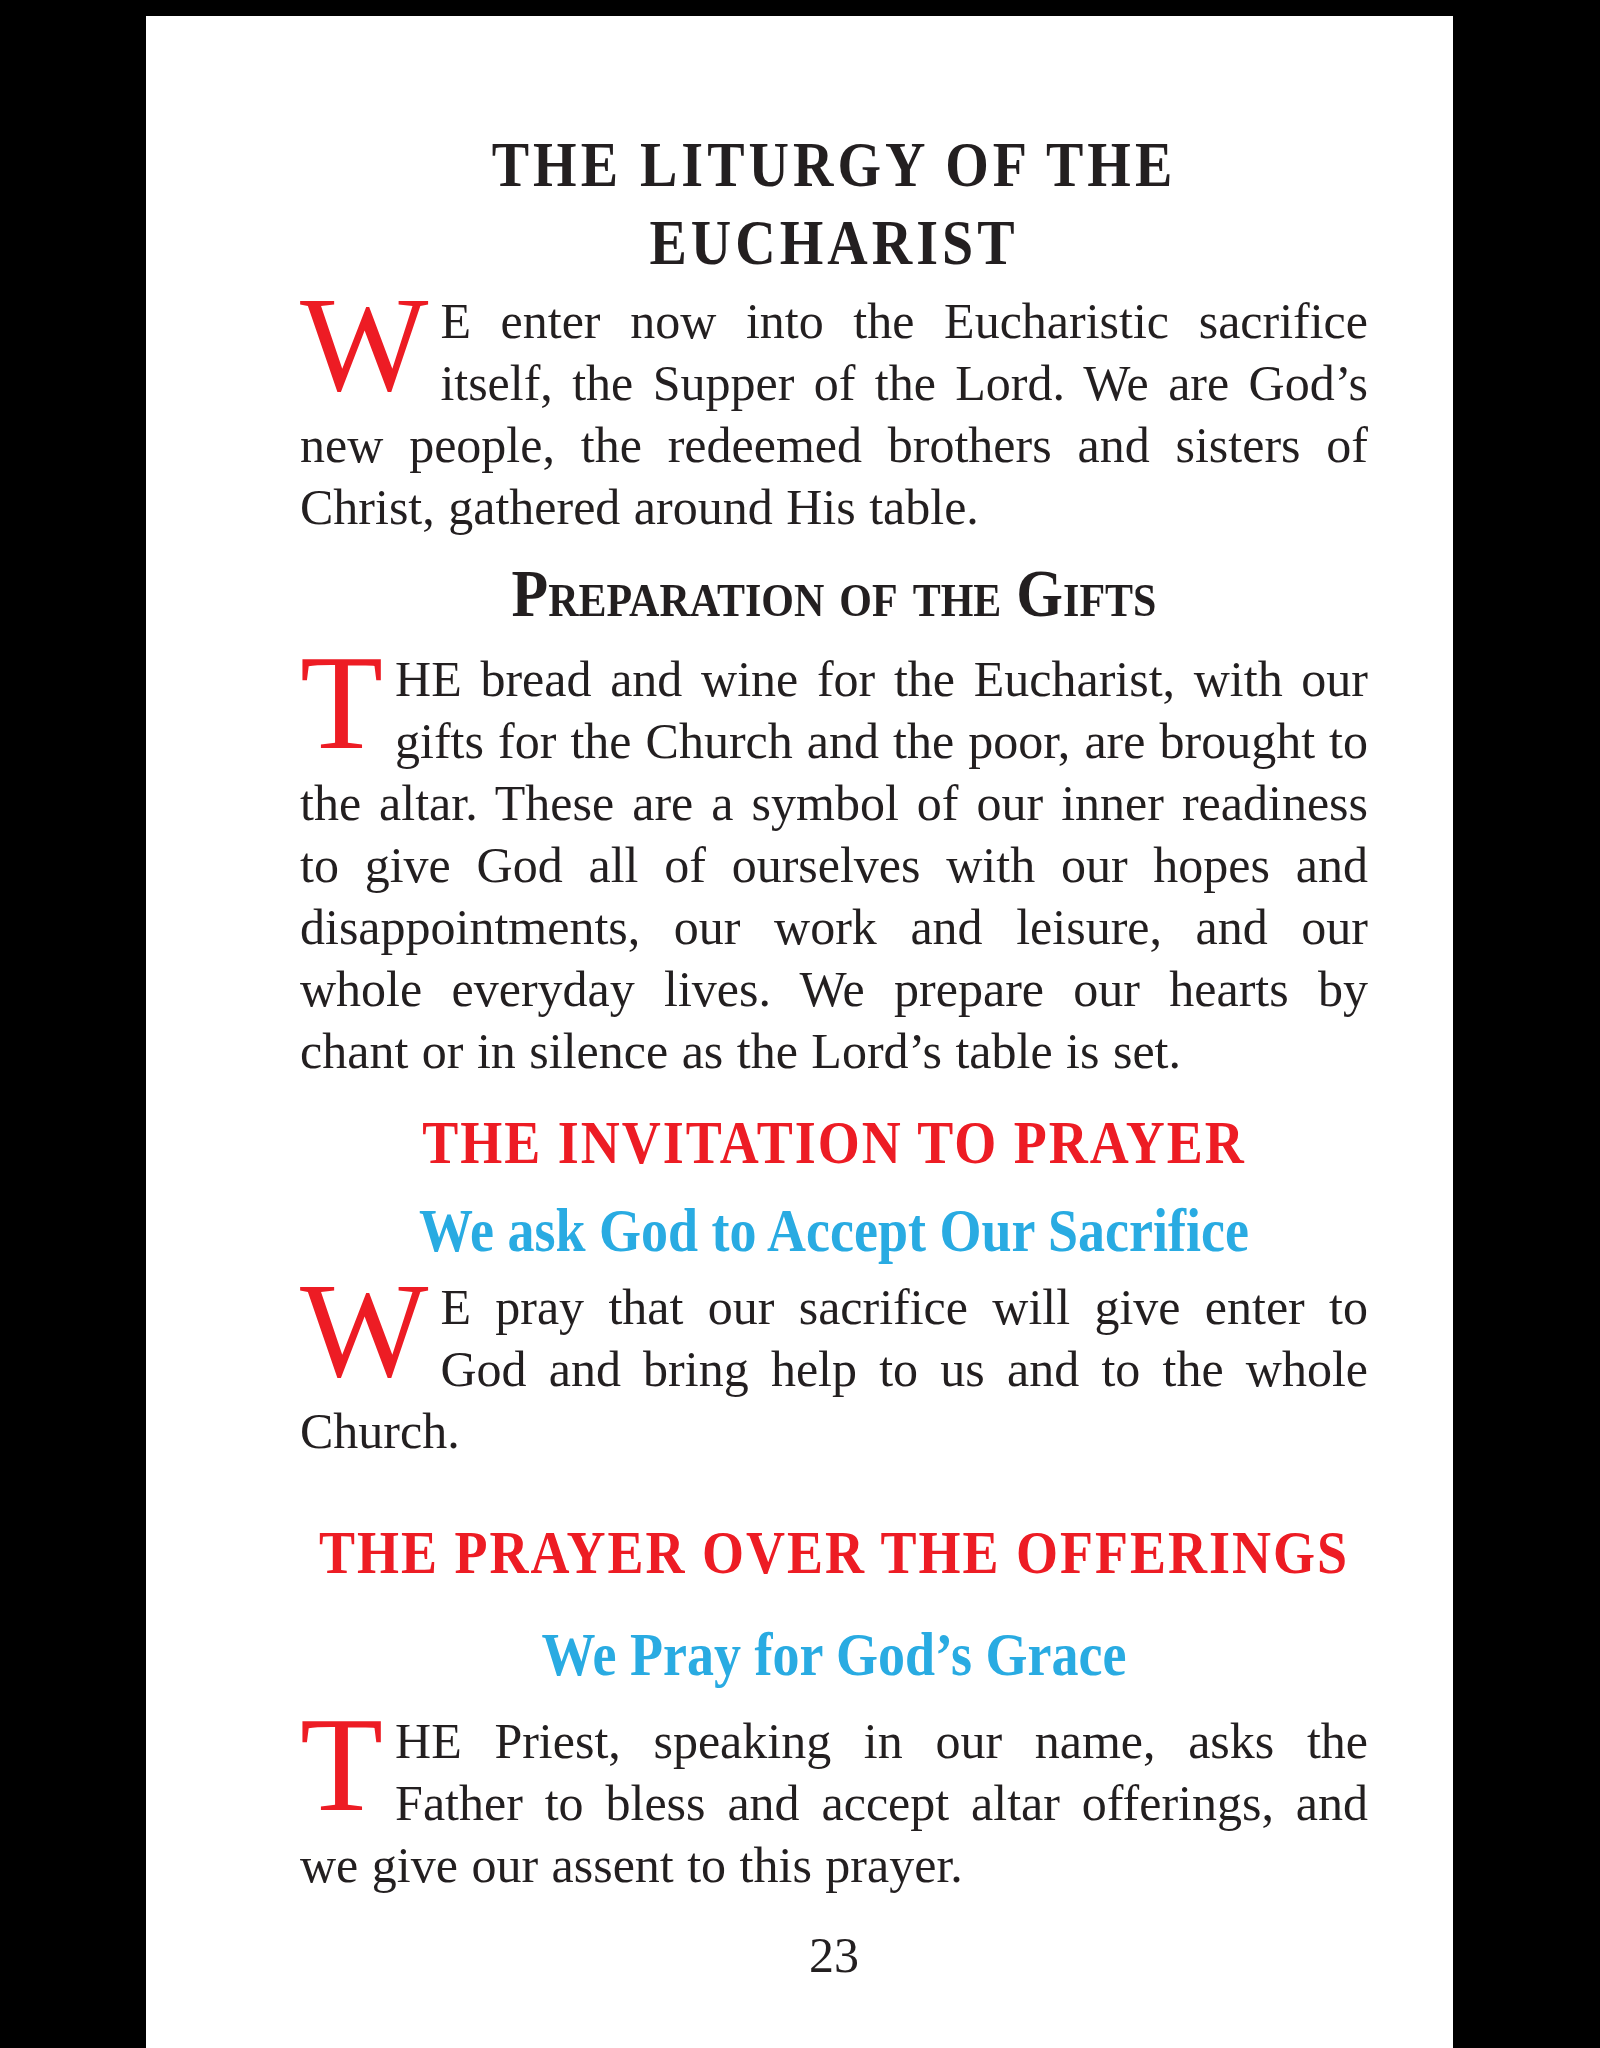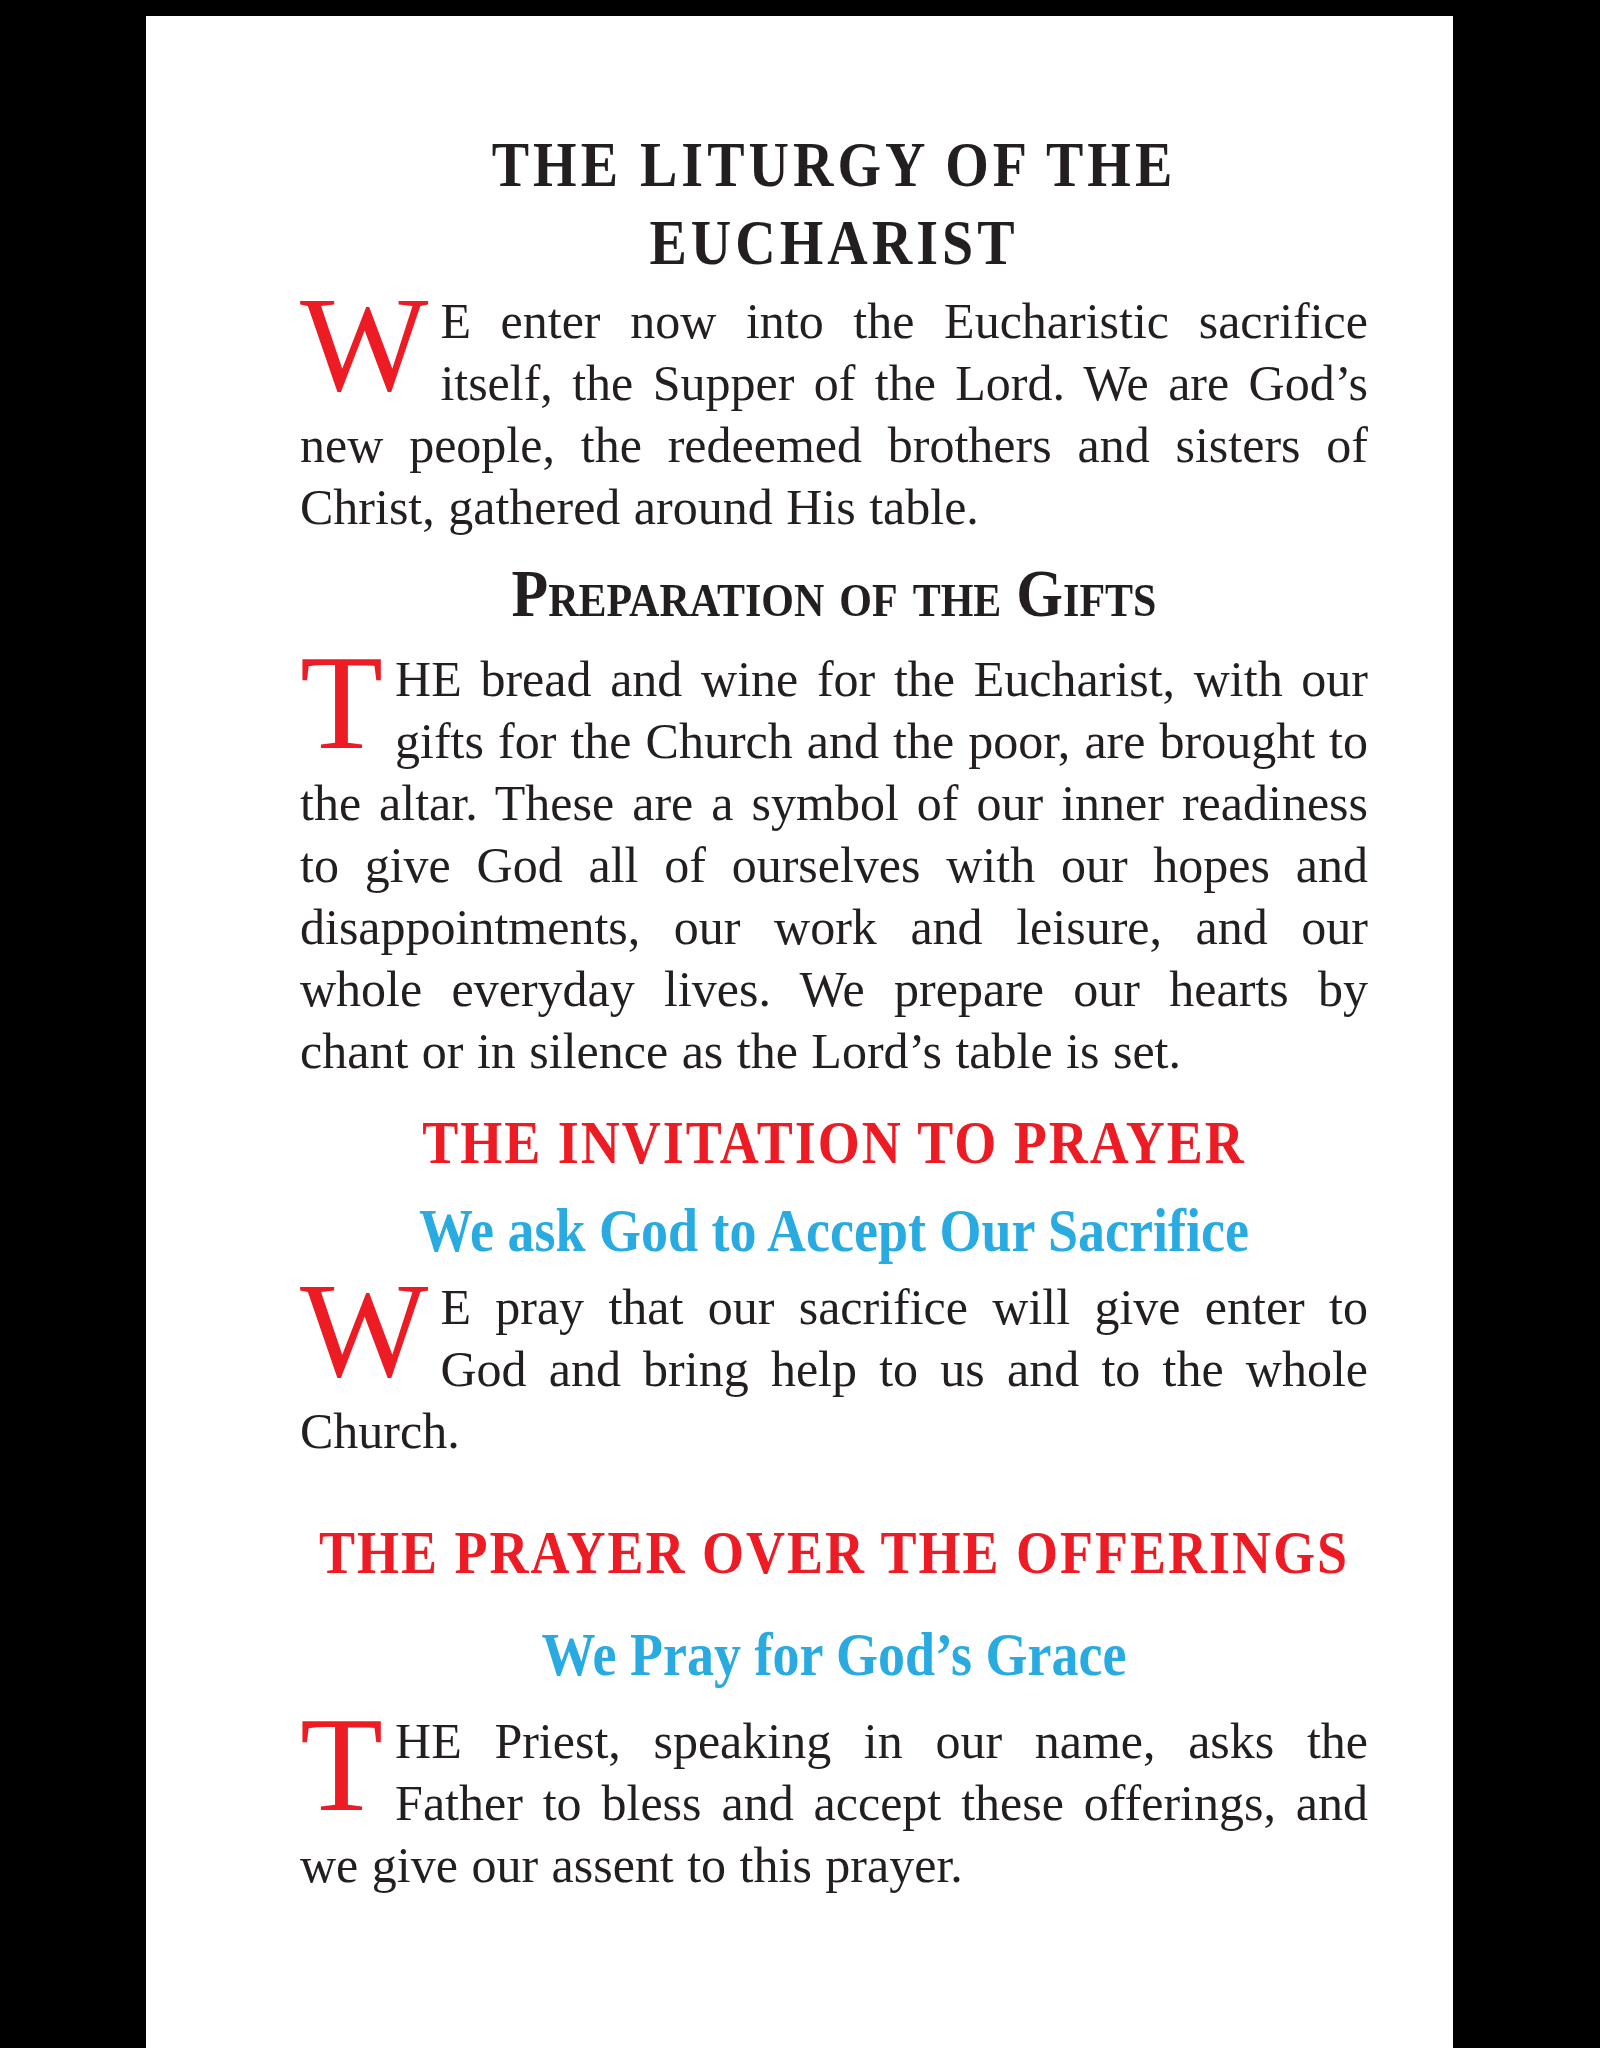--- a/index.html
+++ b/index.html
@@ -107,18 +107,19 @@
 
     <p class="body-para para-3">
       <span class="drop-cap">W</span><span>E pray that our sacrifice will give enter to God and bring help to us and to the whole Church.</span>
     </p>
 
     <h3 class="red-heading red-2">THE PRAYER OVER THE OFFERINGS</h3>
 
     <h4 class="blue-heading blue-2">We Pray for God’s Grace</h4>
 
     <p class="body-para para-4">
-      <span class="drop-cap">T</span><span>HE Priest, speaking in our name, asks the Father to bless and accept these offerings, and we give our assent to this prayer.</span>
+      <span class="drop-cap">T</span><span>HE Priest, speaking in our name, asks the Father to bless and accept altar offerings, and we give our assent to this prayer.</span>
     </p>
 
+    <div class="page-number">23</div>
 
   </div>
 </div>
 
 </body></html>

